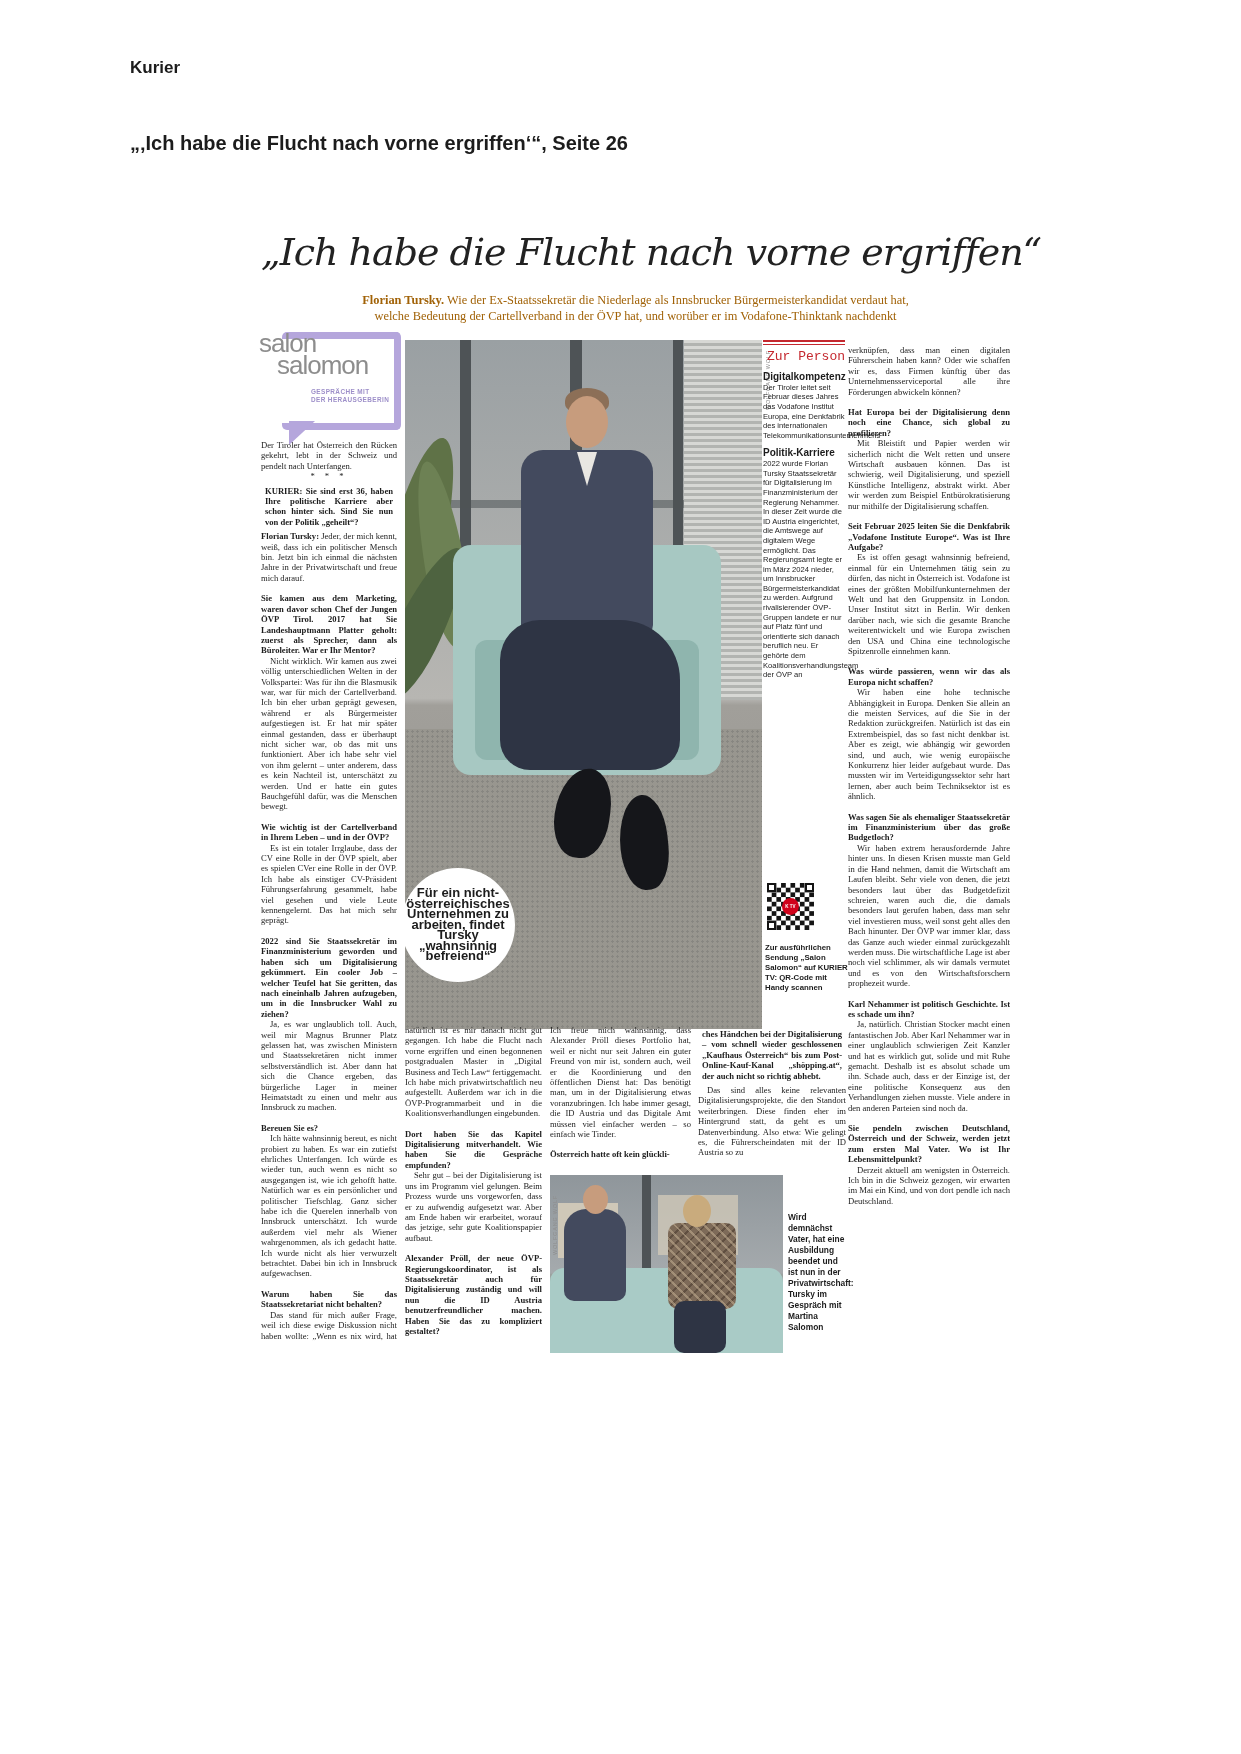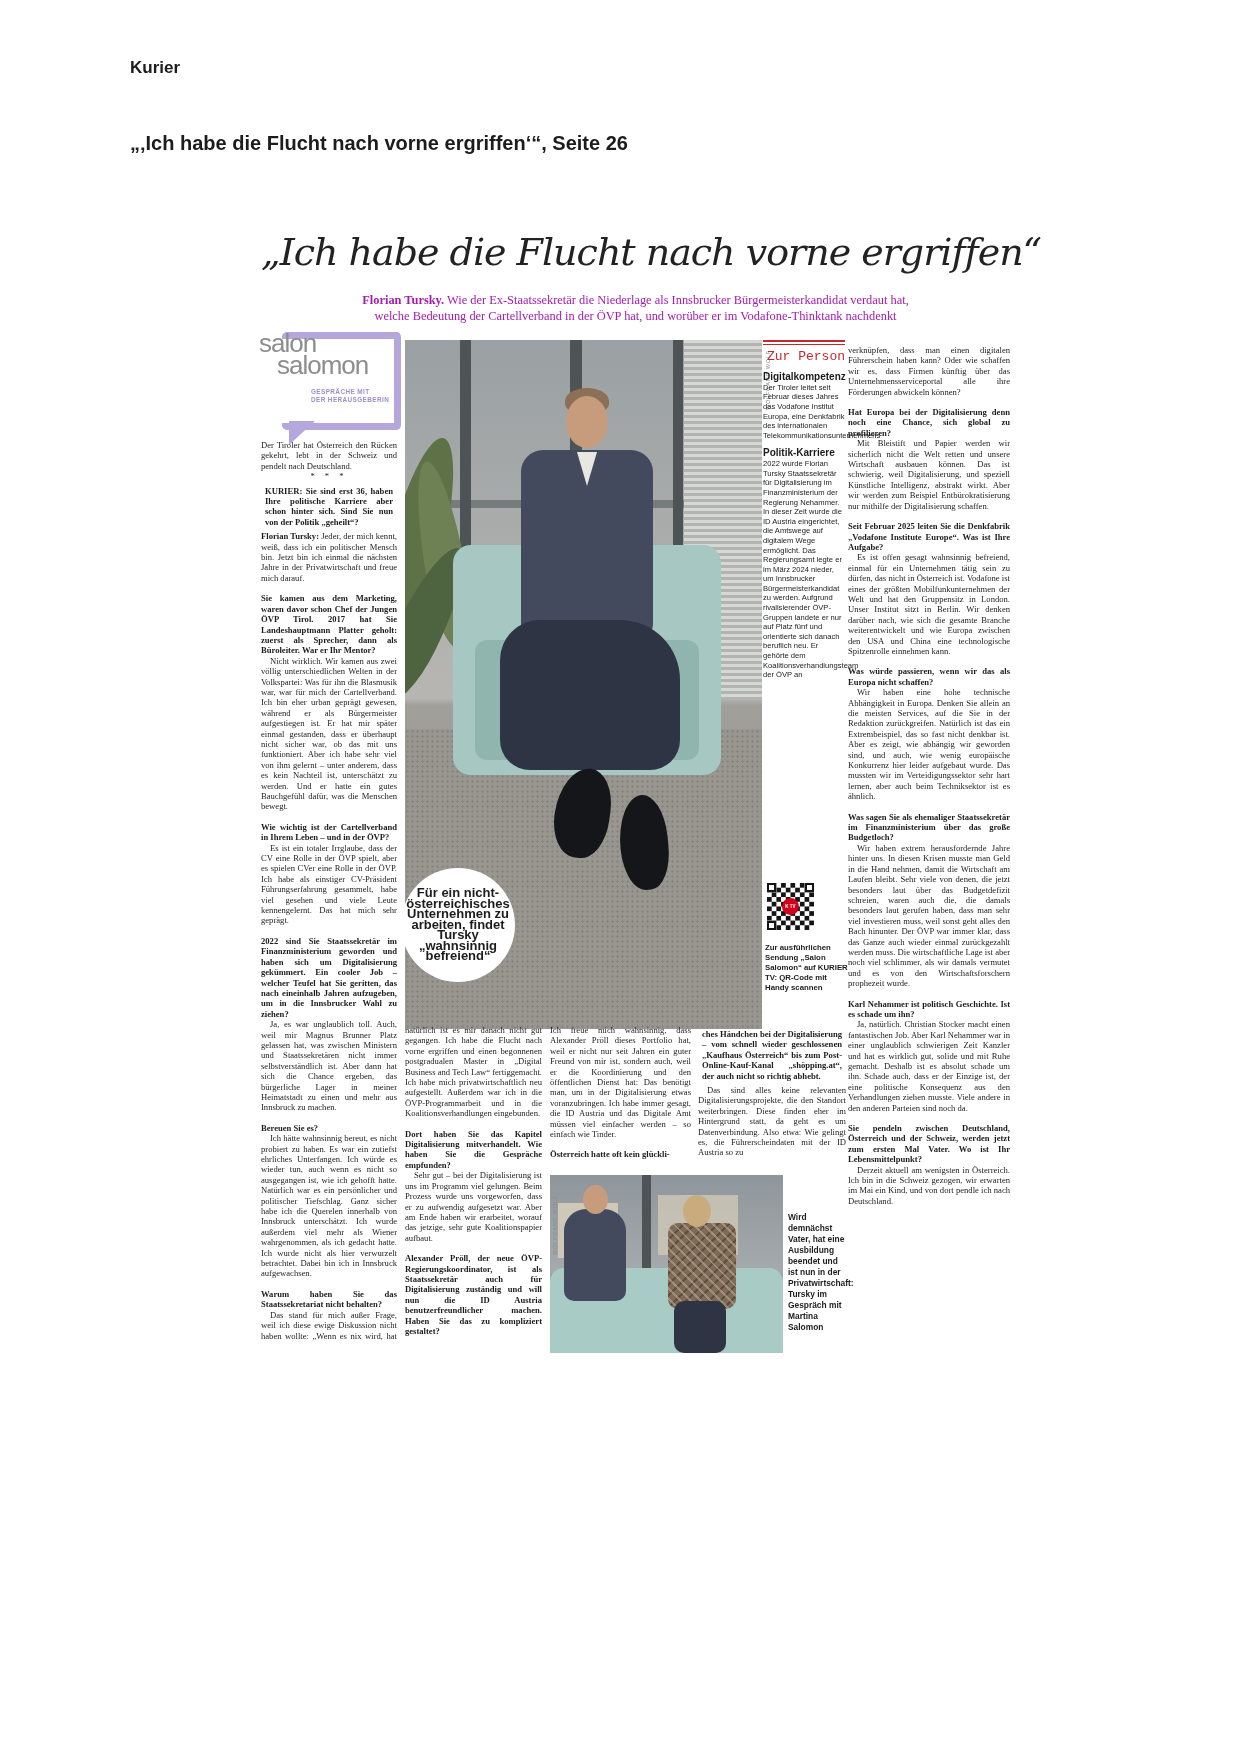--- a/index.html
+++ b/index.html
@@ -8,21 +8,21 @@
   .abs{position:absolute;}
 
   
   .masthead{left:130px;top:58px;font-family:"Liberation Sans",sans-serif;font-weight:bold;font-size:17px;}
   .doc-title{left:130px;top:132px;font-family:"Liberation Sans",sans-serif;font-weight:bold;font-size:20px;}
 
   
   .clip{left:261px;top:214px;width:749px;height:1140px;}
   .headline{left:0;top:16px;width:100%;text-align:center;font-family:"DejaVu Serif",serif;
             font-style:italic;font-size:38px;line-height:44px;letter-spacing:-1px;white-space:nowrap;color:#222;}
-  .standfirst{left:0;top:78px;width:100%;text-align:center;font-size:12.4px;line-height:16px;color:#a21caf;}
+  .standfirst{left:0;top:78px;width:100%;text-align:center;font-size:12.4px;line-height:16px;color:#a16207;}
 
   
   .logo{left:-10px;top:114px;width:152px;height:112px;}
   .logo .w1{position:absolute;left:8px;top:0;font-family:"Liberation Sans",sans-serif;font-size:26px;
             color:#8d8d8d;letter-spacing:-1px;}
   .logo .w2{position:absolute;left:26px;top:22px;font-family:"Liberation Sans",sans-serif;font-size:26px;
             color:#8d8d8d;letter-spacing:-1px;}
   .logo .bubble{position:absolute;right:2px;top:4px;width:112px;height:84px;border:7px solid #b5a6dc;
             border-left:none;border-radius:5px;}
   .logo .tail{position:absolute;left:38px;top:93px;width:0;height:0;border-top:24px solid #b5a6dc;
@@ -116,21 +116,21 @@
       <div class="tail"></div>
       <span class="w1">salon</span>
       <span class="w2">salomon</span>
       <div class="tag">
         <div>GESPRÄCHE MIT</div>
         <div>DER HERAUSGEBERIN</div>
       </div>
     </div>
 
     <div class="abs col c1">
-        <p class="a0">Der Tiroler hat Österreich den Rücken gekehrt, lebt in der Schweiz und pendelt nach Deutschland.</p>
+        <p class="a0">Der Tiroler hat Österreich den Rücken gekehrt, lebt in der Schweiz und pendelt nach Unterfangen.</p>
         <p class="stars">* * *</p>
         <p class="q0">KURIER: Sie sind erst 36, haben Ihre politische Karriere aber schon hinter sich. Sind Sie nun von der Politik „geheilt“?</p>
         <p class="a0"><b>Florian Tursky:</b> Jeder, der mich kennt, weiß, dass ich ein politischer Mensch bin. Jetzt bin ich einmal die nächsten Jahre in der Privatwirtschaft und freue mich darauf.</p>
         <p class="q">Sie kamen aus dem Marketing, waren davor schon Chef der Jungen ÖVP Tirol. 2017 hat Sie Landeshauptmann Platter geholt: zuerst als Sprecher, dann als Büroleiter. War er Ihr Mentor?</p>
         <p class="a">Nicht wirklich. Wir kamen aus zwei völlig unterschiedlichen Welten in der Volkspartei: Was für ihn die Blasmusik war, war für mich der Cartellverband. Ich bin eher urban geprägt gewesen, während er als Bürgermeister aufgestiegen ist. Er hat mir später einmal gestanden, dass er überhaupt nicht sicher war, ob das mit uns funktioniert. Aber ich habe sehr viel von ihm gelernt – unter anderem, dass es kein Nachteil ist, unterschätzt zu werden. Und er hatte ein gutes Bauchgefühl dafür, was die Menschen bewegt.</p>
         <p class="q">Wie wichtig ist der Cartellverband in Ihrem Leben – und in der ÖVP?</p>
         <p class="a">Es ist ein totaler Irrglaube, dass der CV eine Rolle in der ÖVP spielt, aber es spielen CVer eine Rolle in der ÖVP. Ich habe als einstiger CV-Präsident Führungserfahrung gesammelt, habe viel gesehen und viele Leute kennengelernt. Das hat mich sehr geprägt.</p>
         <p class="q">2022 sind Sie Staatssekretär im Finanzministerium geworden und haben sich um Digitalisierung gekümmert. Ein cooler Job – welcher Teufel hat Sie geritten, das nach eineinhalb Jahren aufzugeben, um in die Innsbrucker Wahl zu ziehen?</p>
         <p class="a">Ja, es war unglaublich toll. Auch, weil mir Magnus Brunner Platz gelassen hat, was zwischen Ministern und Staatssekretären nicht immer selbstverständlich ist. Aber dann hat sich die Chance ergeben, das bürgerliche Lager in meiner Heimatstadt zu einen und mehr aus Innsbruck zu machen.</p>
         <p class="q">Bereuen Sie es?</p>

